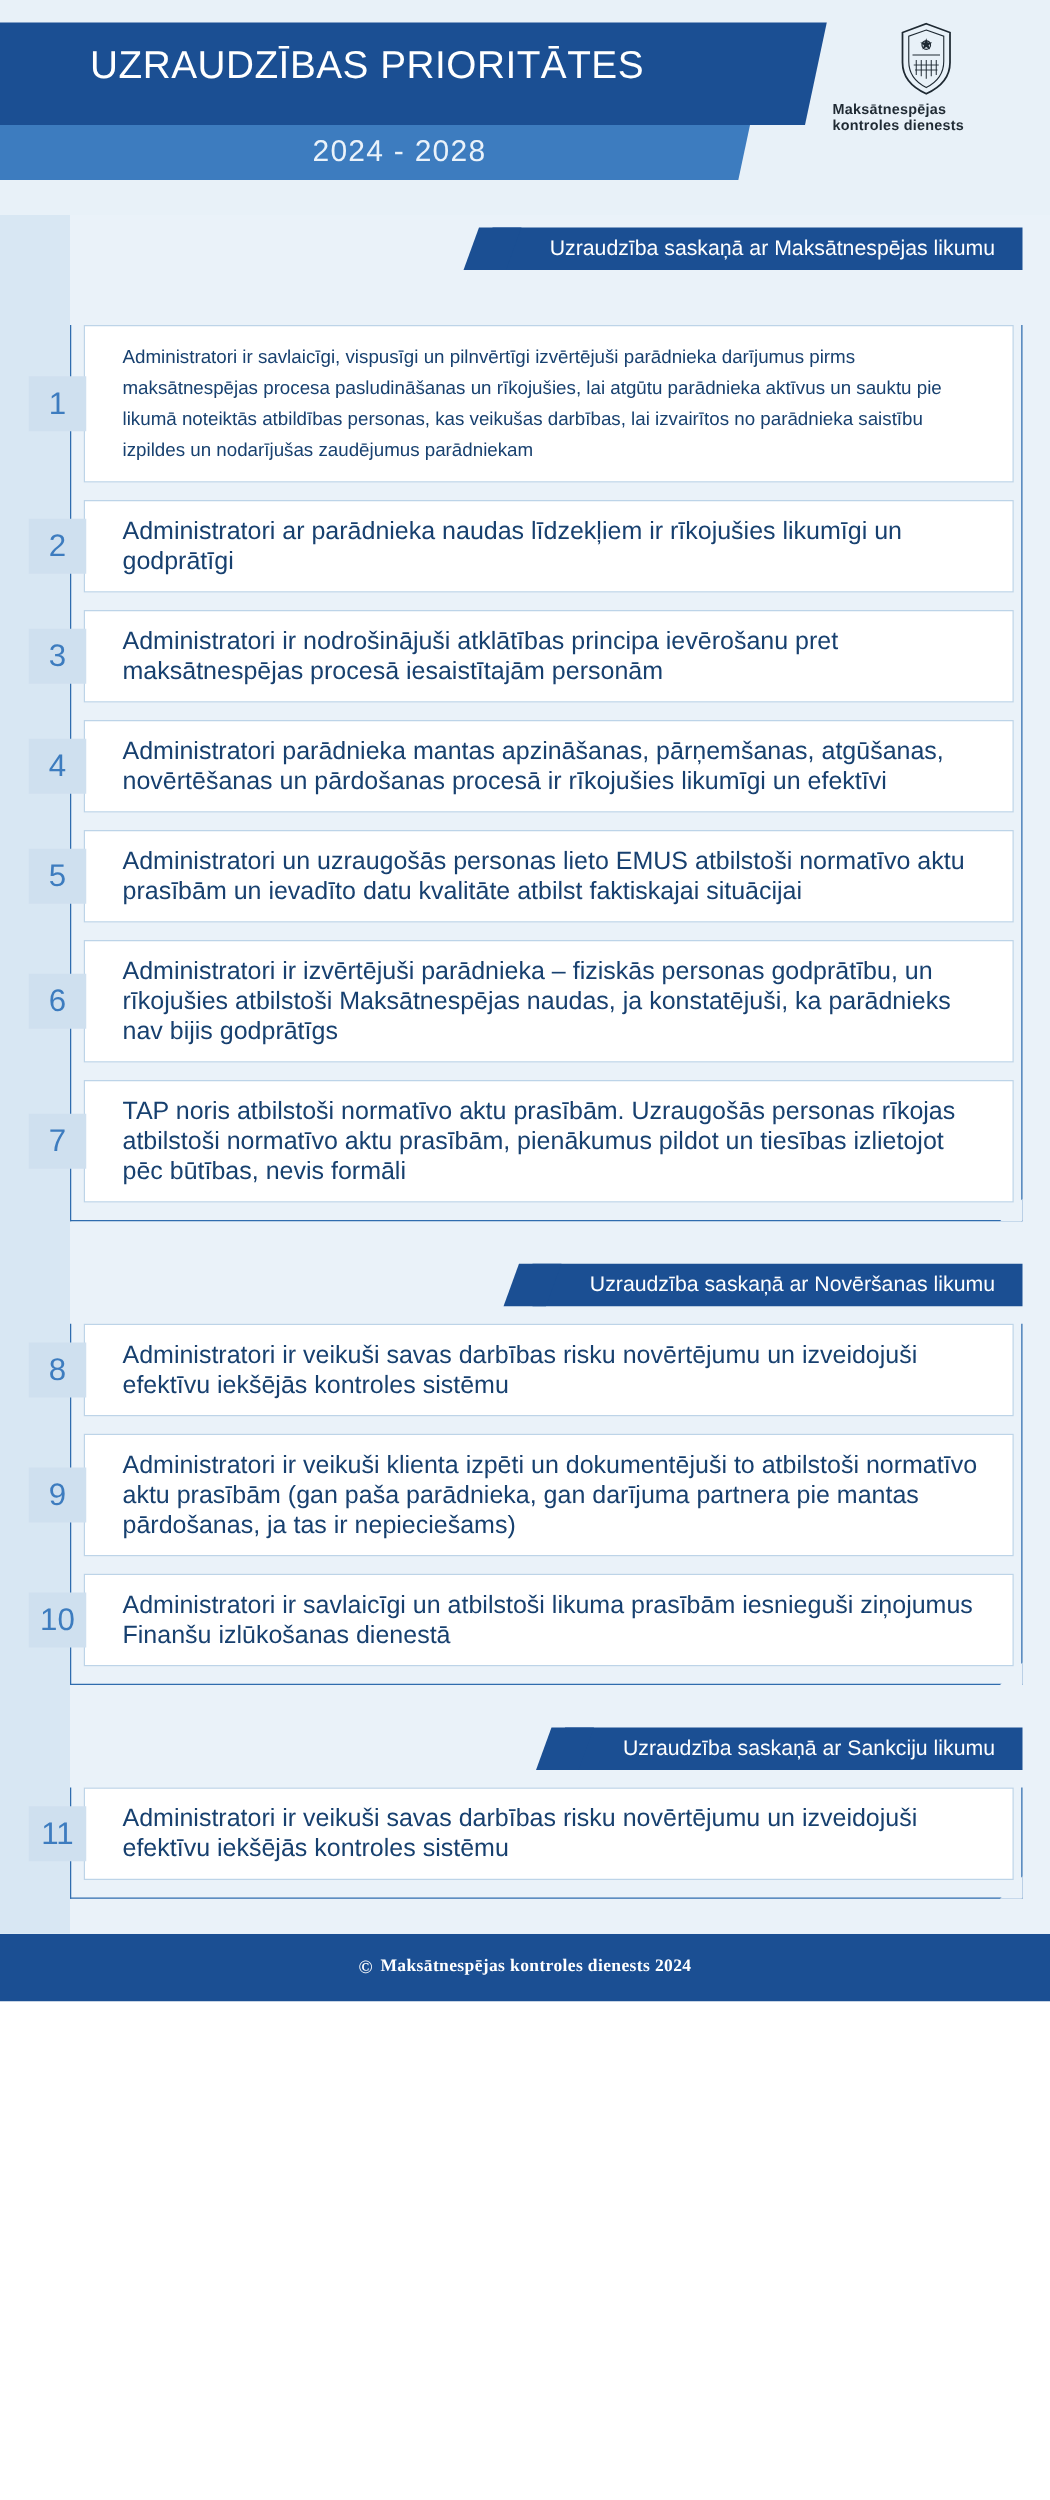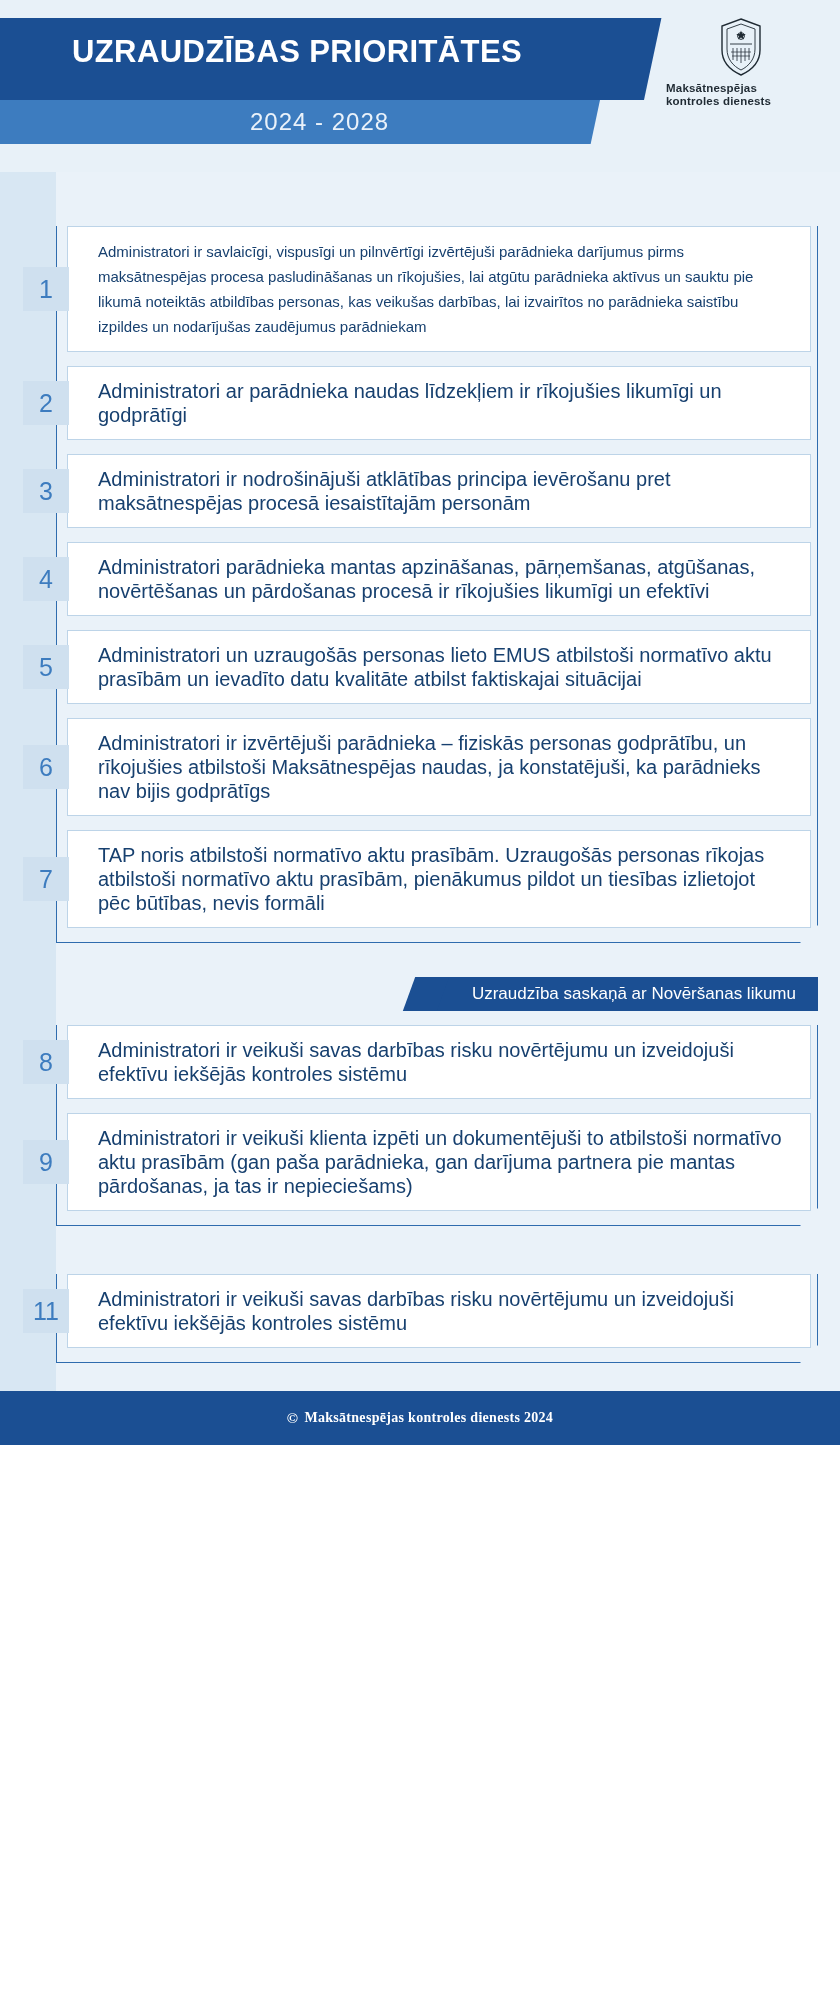--- a/index.html
+++ b/index.html
@@ -47,21 +47,21 @@
     background: #3d7cbf;
     transform: skewX(-12deg);
     transform-origin: left top;
     margin-left: -40px;
   }
   .header-title {
     position: absolute;
     left: 72px;
     top: 34px;
     font-size: 31px;
-    font-weight: bold;
+    font-weight: normal;
     letter-spacing: 0.4px;
     color: #ffffff;
     z-index: 4;
   }
   .header-sub {
     position: absolute;
     left: 250px;
     top: 108px;
     font-size: 24px;
     color: #eaf2fa;
@@ -236,20 +236,23 @@
       <div class="logo-text">Maksātnespējas</div>
       <div class="logo-text">kontroles dienests</div>
     </div>
   </div>
 
   <div class="content">
     <div class="bg-left-strip"></div>
 
     <div class="spacer-top"></div>
 
+    <div class="section-head">
+      <div class="section-ribbon">Uzraudzība saskaņā ar Maksātnespējas likumu</div>
+    </div>
     <div class="section-wrap first">
 
       <div class="item">
         <div class="item-num">1</div>
         <div class="item-card big">Administratori ir savlaicīgi, vispusīgi un pilnvērtīgi izvērtējuši parādnieka darījumus pirms maksātnespējas procesa pasludināšanas un rīkojušies, lai atgūtu parādnieka aktīvus un sauktu pie likumā noteiktās atbildības personas, kas veikušas darbības, lai izvairītos no parādnieka saistību izpildes un nodarījušas zaudējumus parādniekam</div>
       </div>
 
       <div class="item">
         <div class="item-num">2</div>
         <div class="item-card">Administratori ar parādnieka naudas līdzekļiem ir rīkojušies likumīgi un godprātīgi</div>
@@ -293,26 +296,33 @@
       <div class="item">
         <div class="item-num">8</div>
         <div class="item-card">Administratori ir veikuši savas darbības risku novērtējumu un izveidojuši efektīvu iekšējās kontroles sistēmu</div>
       </div>
 
       <div class="item">
         <div class="item-num">9</div>
         <div class="item-card">Administratori ir veikuši klienta izpēti un dokumentējuši to atbilstoši normatīvo aktu prasībām (gan paša parādnieka, gan darījuma partnera pie mantas pārdošanas, ja tas ir nepieciešams)</div>
       </div>
 
+      <div class="item">
+        <div class="item-num">10</div>
+        <div class="item-card">Administratori ir savlaicīgi un atbilstoši likuma prasībām iesnieguši ziņojumus Finanšu izlūkošanas dienestā</div>
+      </div>
 
       <div class="notch notch-tr"></div>
     </div>
 
     <div class="spacer-top" style="height:34px;"></div>
 
+    <div class="section-head">
+      <div class="section-ribbon">Uzraudzība saskaņā ar Sankciju likumu</div>
+    </div>
     <div class="section-wrap">
 
       <div class="item">
         <div class="item-num">11</div>
         <div class="item-card">Administratori ir veikuši savas darbības risku novērtējumu un izveidojuši efektīvu iekšējās kontroles sistēmu</div>
       </div>
 
       <div class="notch notch-tr"></div>
     </div>
 

